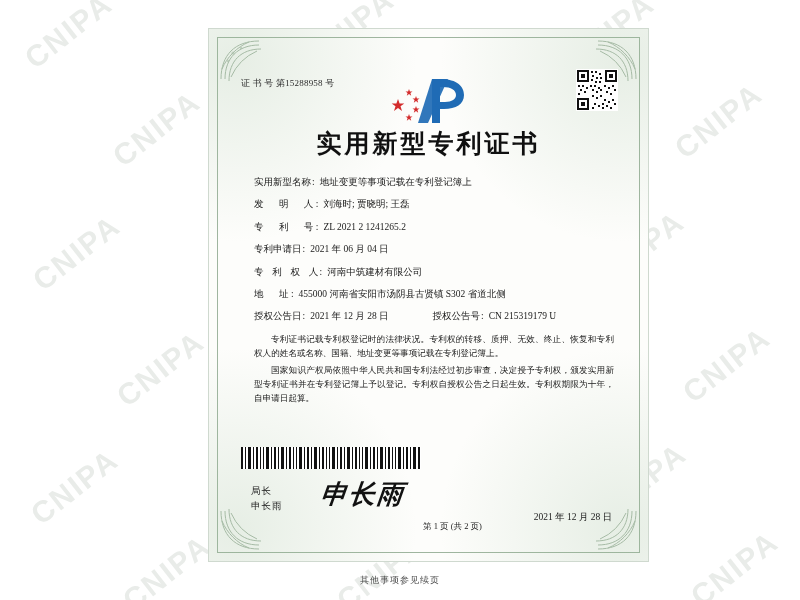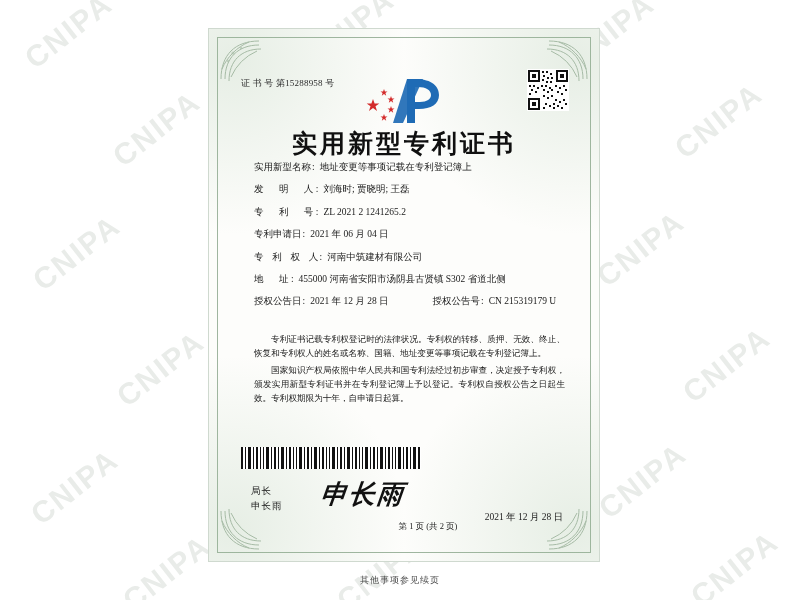--- a/index.html
+++ b/index.html
@@ -29,21 +29,21 @@
     transform: rotate(-38deg);
     user-select: none;
     pointer-events: none;
   }
 
   
   .cert {
     position: absolute;
     left: 208px;
     top: 28px;
-    width: 392px;
+    width: 441px;
     height: 534px;
     background: #fdfdfb;
     border: 1px solid #cfd9cf;
     box-sizing: border-box;
   }
   .cert-inner-border {
     position: absolute;
     left: 8px;
     top: 8px;
     right: 8px;
@@ -103,21 +103,21 @@
     letter-spacing: 3px;
     color: #101010;
     font-family: "DejaVu Serif", "Liberation Serif", serif;
   }
 
   
   .fields {
     position: absolute;
     left: 45px;
     right: 34px;
-    top: 133px;
+    top: 148px;
   }
   .frow {
     display: flex;
     align-items: baseline;
     margin-bottom: 10.5px;
     font-size: 9.5px;
     color: #1a1a1a;
     line-height: 1.25;
   }
   .flabel {

